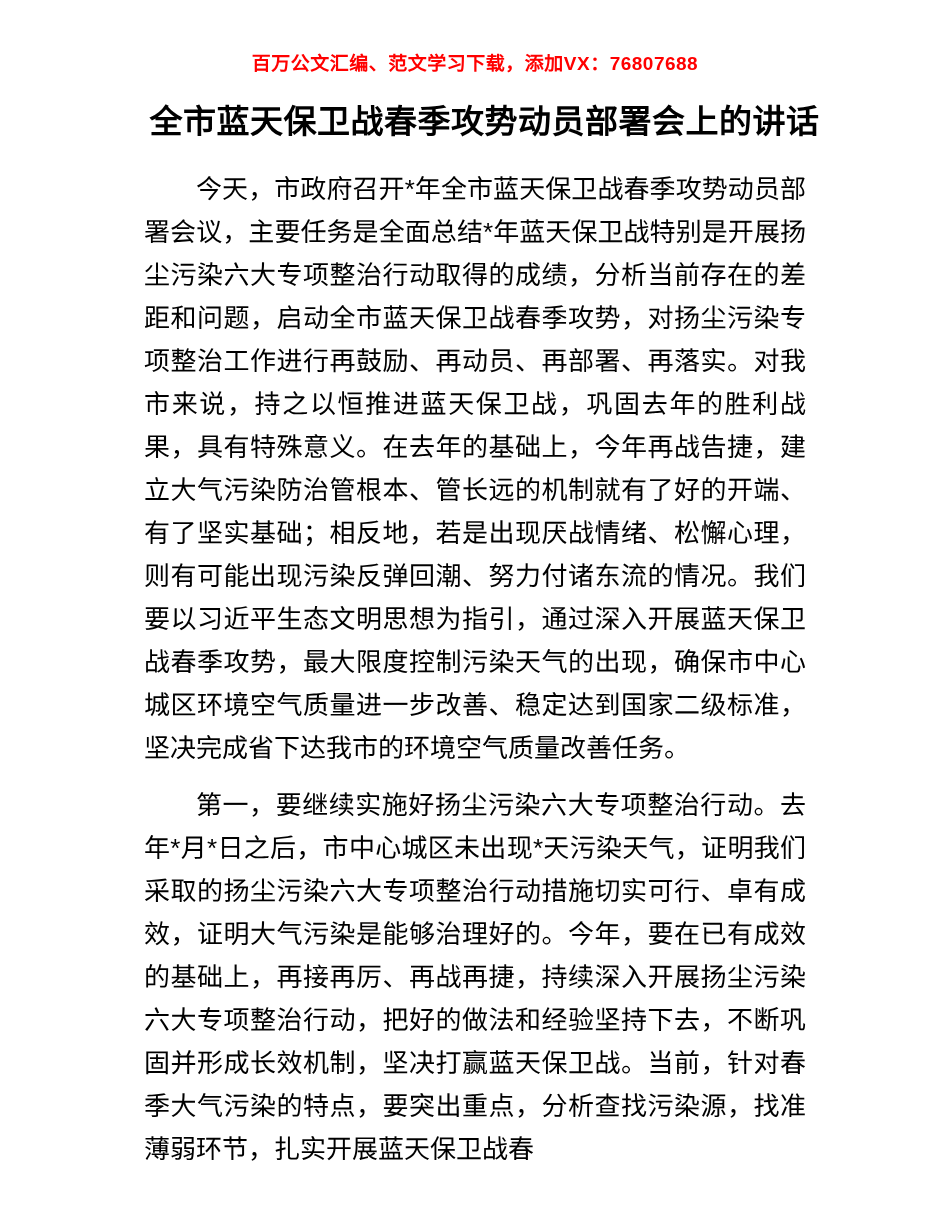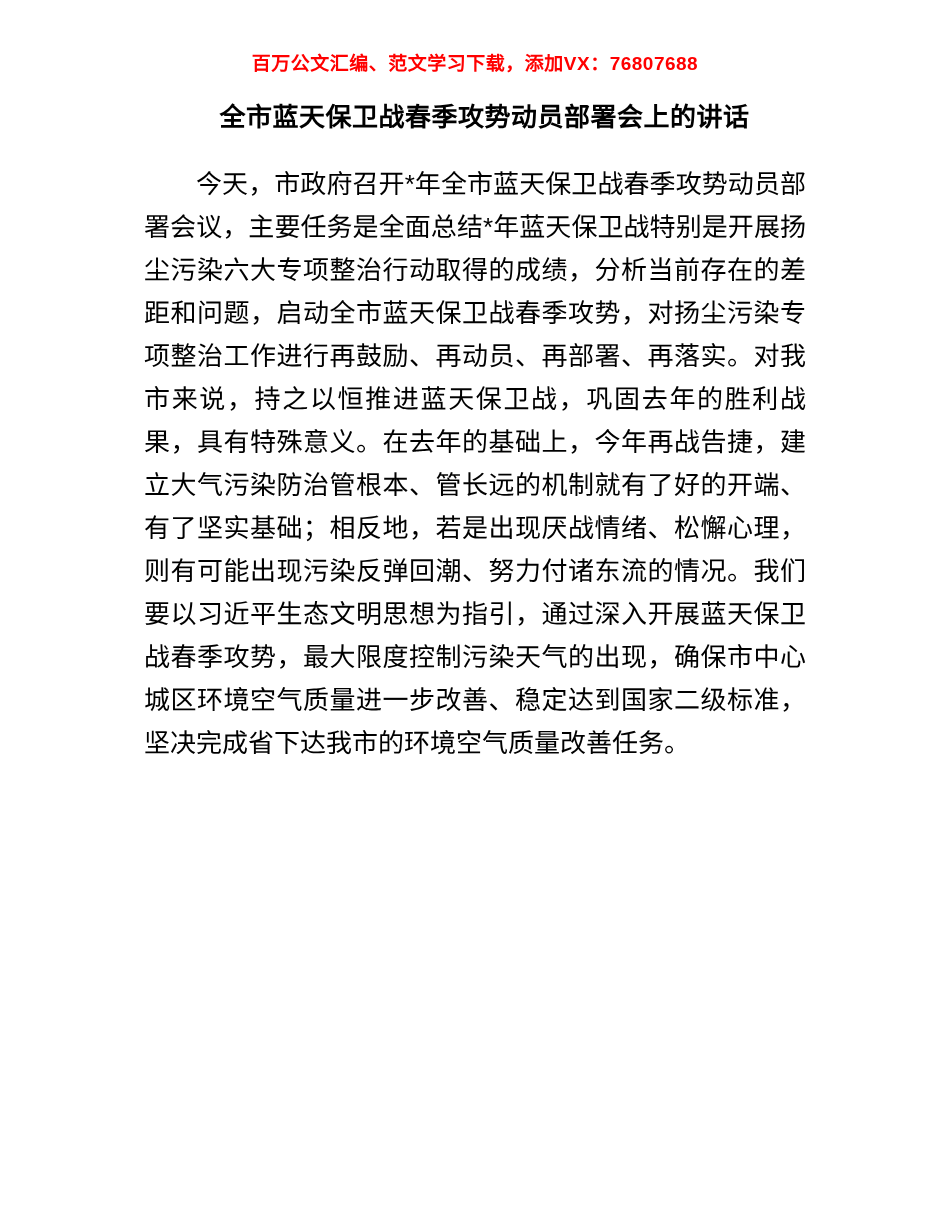--- a/index.html
+++ b/index.html
@@ -21,21 +21,21 @@
   .notice {
     padding-top: 50px;
     text-align: center;
     font-size: 19px;
     line-height: 28px;
     font-weight: bold;
     letter-spacing: 0.5px;
   }
   .doc-title {
     text-align: center;
-    font-size: 26px;
+    font-size: 33px;
     line-height: 44px;
     font-weight: bold;
     letter-spacing: 0.5px;
     padding-left: 19px;
   }
   .content {
     margin: 24px 136px 0 136px;
     width: 678px;
     font-size: 26px;
     line-height: 43px;
@@ -54,14 +54,15 @@
 </head>
 <body>
 
 <div class="page" style="background: rgb(255, 255, 255); color: rgb(0, 0, 0);">
   <div class="notice" style="color: rgb(255, 0, 0);">百万公文汇编、范文学习下载，添加VX：76807688</div>
 
   <h1 class="doc-title">全市蓝天保卫战春季攻势动员部署会上的讲话</h1>
 
   <div class="content">
     <p>今天，市政府召开*年全市蓝天保卫战春季攻势动员部署会议，主要任务是全面总结*年蓝天保卫战特别是开展扬尘污染六大专项整治行动取得的成绩，分析当前存在的差距和问题，启动全市蓝天保卫战春季攻势，对扬尘污染专项整治工作进行再鼓励、再动员、再部署、再落实。对我市来说，持之以恒推进蓝天保卫战，巩固去年的胜利战果，具有特殊意义。在去年的基础上，今年再战告捷，建立大气污染防治管根本、管长远的机制就有了好的开端、有了坚实基础；相反地，若是出现厌战情绪、松懈心理，则有可能出现污染反弹回潮、努力付诸东流的情况。我们要以习近平生态文明思想为指引，通过深入开展蓝天保卫战春季攻势，最大限度控制污染天气的出现，确保市中心城区环境空气质量进一步改善、稳定达到国家二级标准，坚决完成省下达我市的环境空气质量改善任务。</p>
+    <p>第一，要继续实施好扬尘污染六大专项整治行动。去年*月*日之后，市中心城区未出现*天污染天气，证明我们采取的扬尘污染六大专项整治行动措施切实可行、卓有成效，证明大气污染是能够治理好的。今年，要在已有成效的基础上，再接再厉、再战再捷，持续深入开展扬尘污染六大专项整治行动，把好的做法和经验坚持下去，不断巩固并形成长效机制，坚决打赢蓝天保卫战。当前，针对春季大气污染的特点，要突出重点，分析查找污染源，找准薄弱环节，扎实开展蓝天保卫战春</p>
   </div>
 </div>
 
 </body></html>

